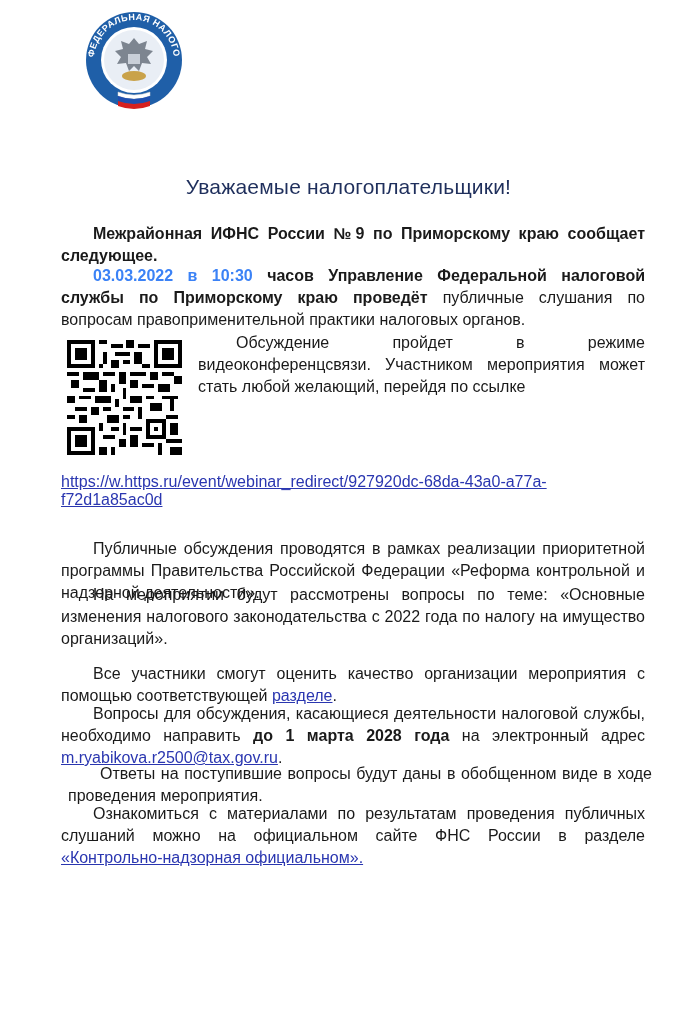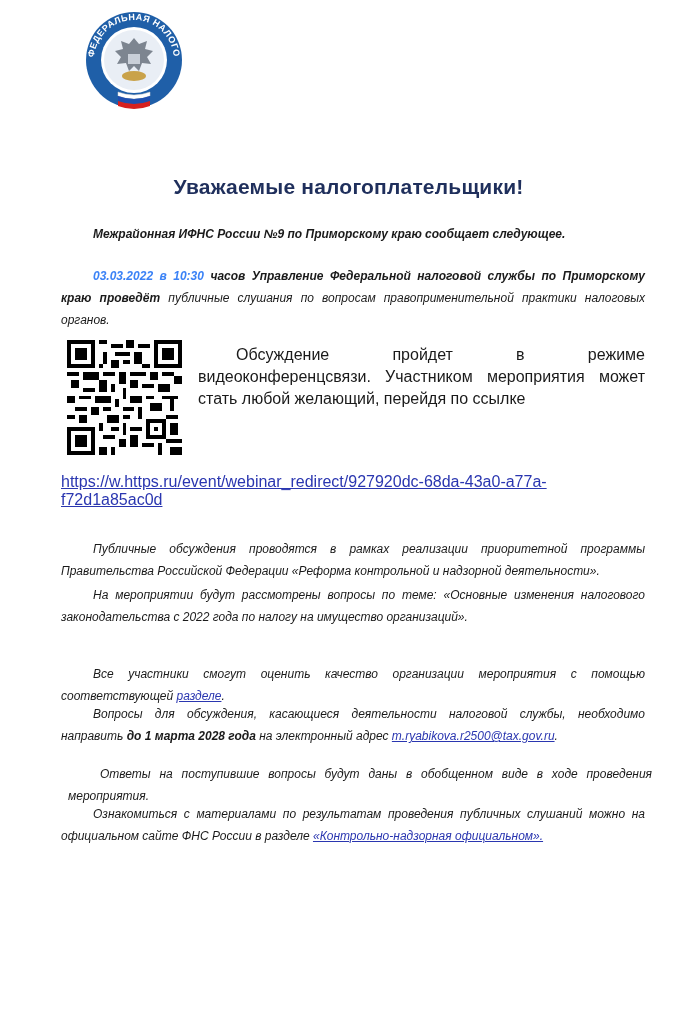--- a/index.html
+++ b/index.html
@@ -3,32 +3,32 @@
 <meta charset="utf-8">
 <style>
   html, body { margin: 0; padding: 0; background: #ffffff; }
   body {
     width: 697px; height: 1024px; position: relative; overflow: hidden;
     font-family: "Liberation Sans", sans-serif; color: #1a1a1a;
   }
   .logo { position: absolute; left: 78px; top: 8px; width: 112px; height: 112px; }
   .title {
     position: absolute; top: 175px; left: 0; width: 697px; text-align: center;
-    font-size: 21px; font-weight: bold; color: #1f2f5c; letter-spacing: 0.2px;
+    font-size: 21px; font-weight: normal; color: #1f2f5c; letter-spacing: 0.2px;
   }
   .para {
-    position: absolute; left: 61px; width: 584px; font-size: 12px; line-height: 22px;
-    text-align: justify; text-indent: 32px; margin: 0; font-style: italic;
+    position: absolute; left: 61px; width: 584px; font-size: 16px; line-height: 22px;
+    text-align: justify; text-indent: 32px; margin: 0;
   }
   .b { font-weight: bold; }
   .red { color: #3b82f6; font-weight: bold; }
   a, .link { color: #2a36b0; text-decoration: underline; cursor: pointer; }
   .qr { position: absolute; left: 67px; top: 340px; width: 115px; height: 115px; }
   .qr-text {
-    position: absolute; left: 198px; top: 344px; width: 447px; font-size: 16px; line-height: 22px;
+    position: absolute; left: 198px; top: 332px; width: 447px; font-size: 16px; line-height: 22px;
     text-align: justify; text-indent: 38px;
   }
   .url {
     position: absolute; left: 61px; top: 473px; width: 584px; font-size: 16px; text-align: left;
   }
 </style>
 </head>
 <body>
 
 <svg class="logo" viewBox="0 0 112 112">

